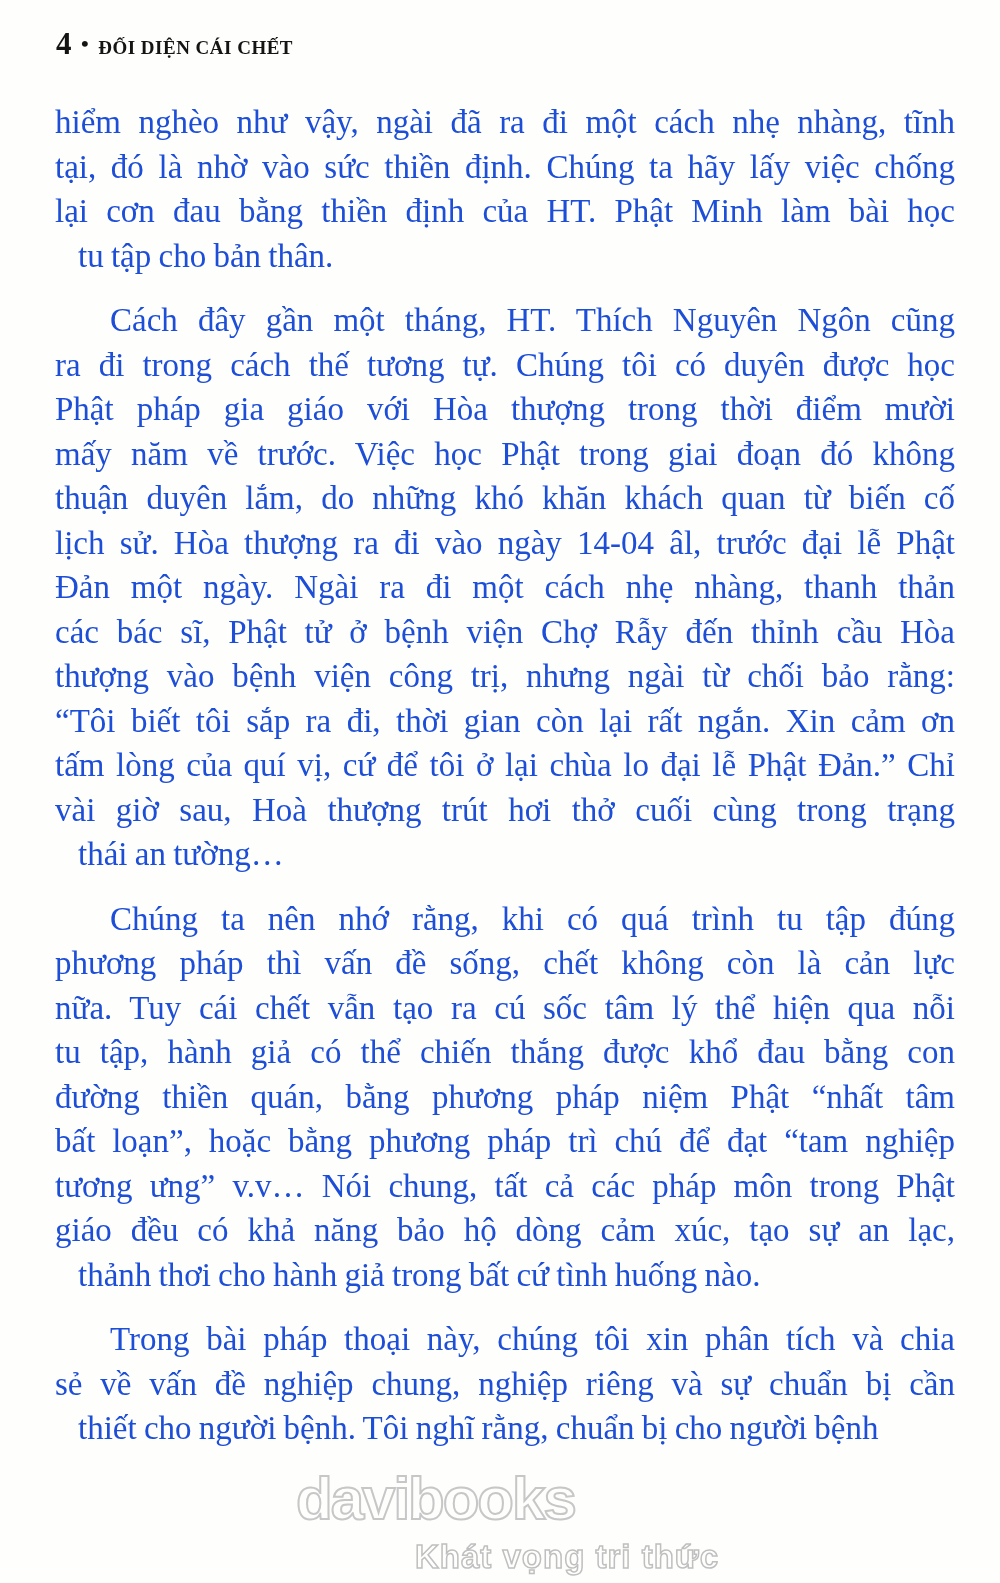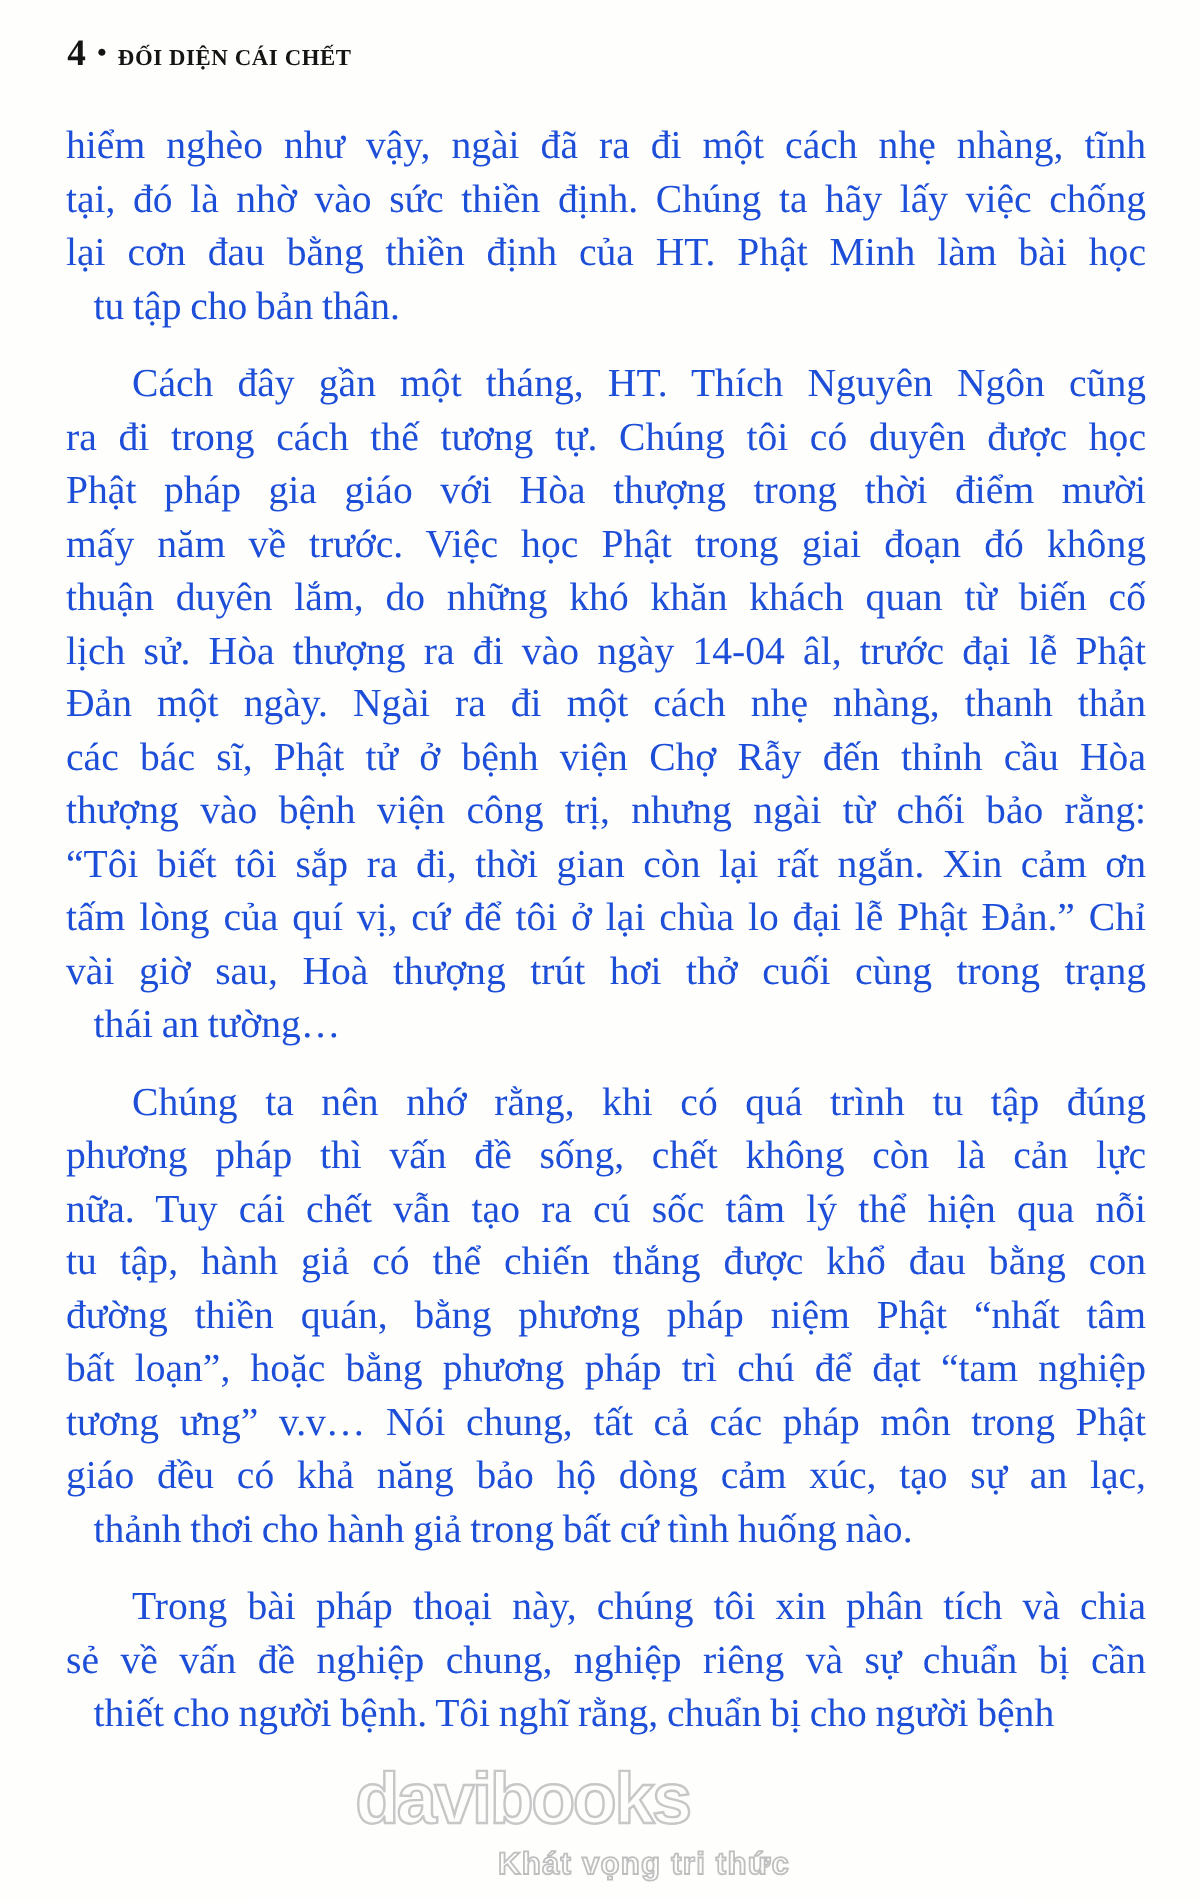--- a/index.html
+++ b/index.html
@@ -31,21 +31,21 @@
     position: absolute; left: 296px; top: 1448px;
     font-family: "Liberation Sans", sans-serif;
     font-weight: bold; font-size: 60px; letter-spacing: -2px;
     color: transparent;
     margin-top: 16px;
     -webkit-text-stroke: 2px #c7c7c7;
   }
   .wm-tagline {
     position: absolute; left: 415px; top: 1538px;
     font-family: "Liberation Sans", sans-serif;
-    font-weight: bold; font-size: 26px; letter-spacing: 1px;
+    font-weight: bold; font-size: 33px; letter-spacing: 1px;
     color: transparent;
     -webkit-text-stroke: 1.5px #bfbfbf;
   }
 
   
   .body-text {
     position: absolute; top: 100px; left: 55px; width: 900px;
     z-index: 2;
     color: #1d4ed8;
     font-size: 33px; line-height: 44.5px;

